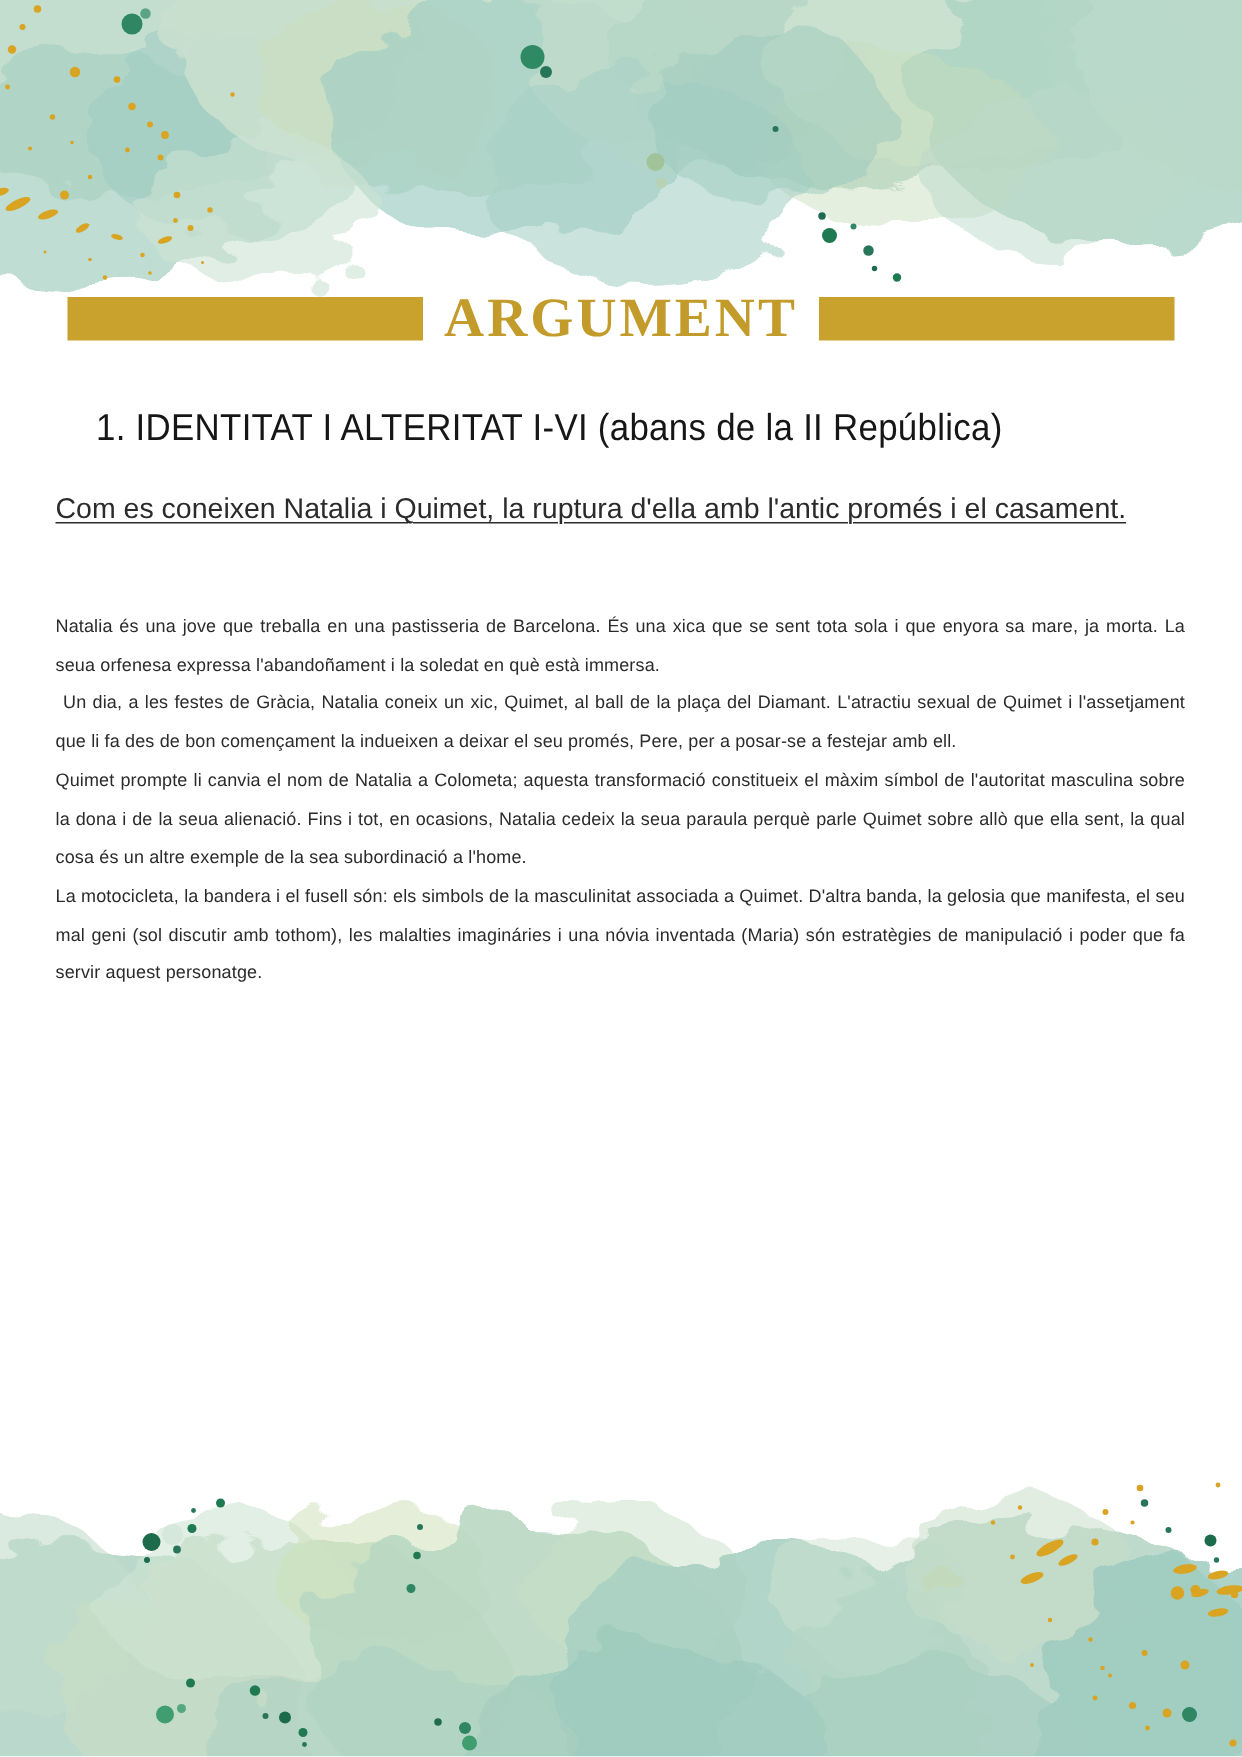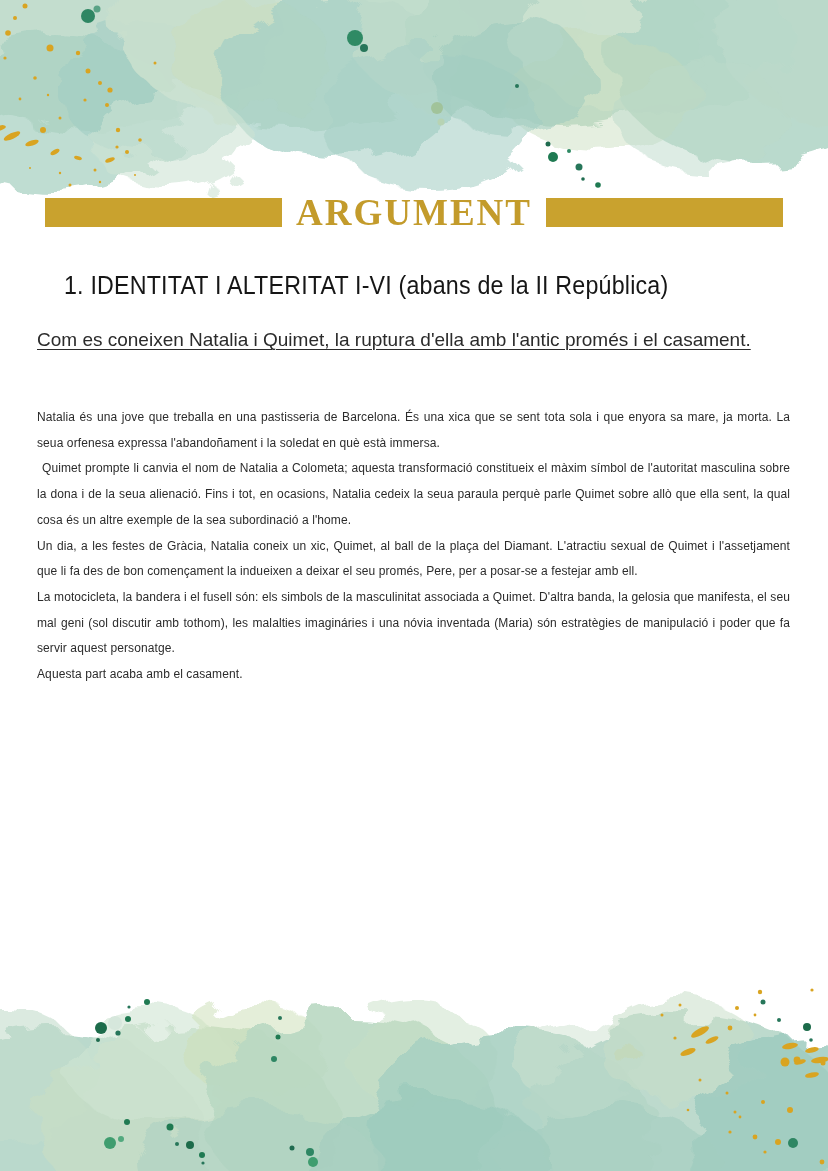--- a/index.html
+++ b/index.html
@@ -216,17 +216,16 @@
   <div class="title">ARGUMENT</div>
   <div class="bar"></div>
 </div>
 
 <div class="heading">1. IDENTITAT I ALTERITAT I-VI (abans de la II República)</div>
 
 <div class="subtitle">Com es coneixen Natalia i Quimet, la ruptura d'ella amb l'antic promés i el casament.</div>
 
 <div class="bodytext">
   <p>Natalia és una jove que treballa en una pastisseria de Barcelona. És una xica que se sent tota sola i que enyora sa mare, ja morta. La seua orfenesa expressa l'abandoñament i la soledat en què està immersa.</p>
+  <p>Un dia, a les festes de Gràcia, Natalia coneix un xic, Quimet, al ball de la plaça del Diamant. L'atractiu sexual de Quimet i l'assetjament que li fa des de bon començament la indueixen a deixar el seu promés, Pere, per a posar-se a festejar amb ell.</p>
   <p>Quimet prompte li canvia el nom de Natalia a Colometa; aquesta transformació constitueix el màxim símbol de l'autoritat masculina sobre la dona i de la seua alienació. Fins i tot, en ocasions, Natalia cedeix la seua paraula perquè parle Quimet sobre allò que ella sent, la qual cosa és un altre exemple de la sea subordinació a l'home.</p>
-  <p>Un dia, a les festes de Gràcia, Natalia coneix un xic, Quimet, al ball de la plaça del Diamant. L'atractiu sexual de Quimet i l'assetjament que li fa des de bon començament la indueixen a deixar el seu promés, Pere, per a posar-se a festejar amb ell.</p>
   <p>La motocicleta, la bandera i el fusell són: els simbols de la masculinitat associada a Quimet. D'altra banda, la gelosia que manifesta, el seu mal geni (sol discutir amb tothom), les malalties imagináries i una nóvia inventada (Maria) són estratègies de manipulació i poder que fa servir aquest personatge.</p>
-  <p>Aquesta part acaba amb el casament.</p>
 </div>
 
 </body></html>

